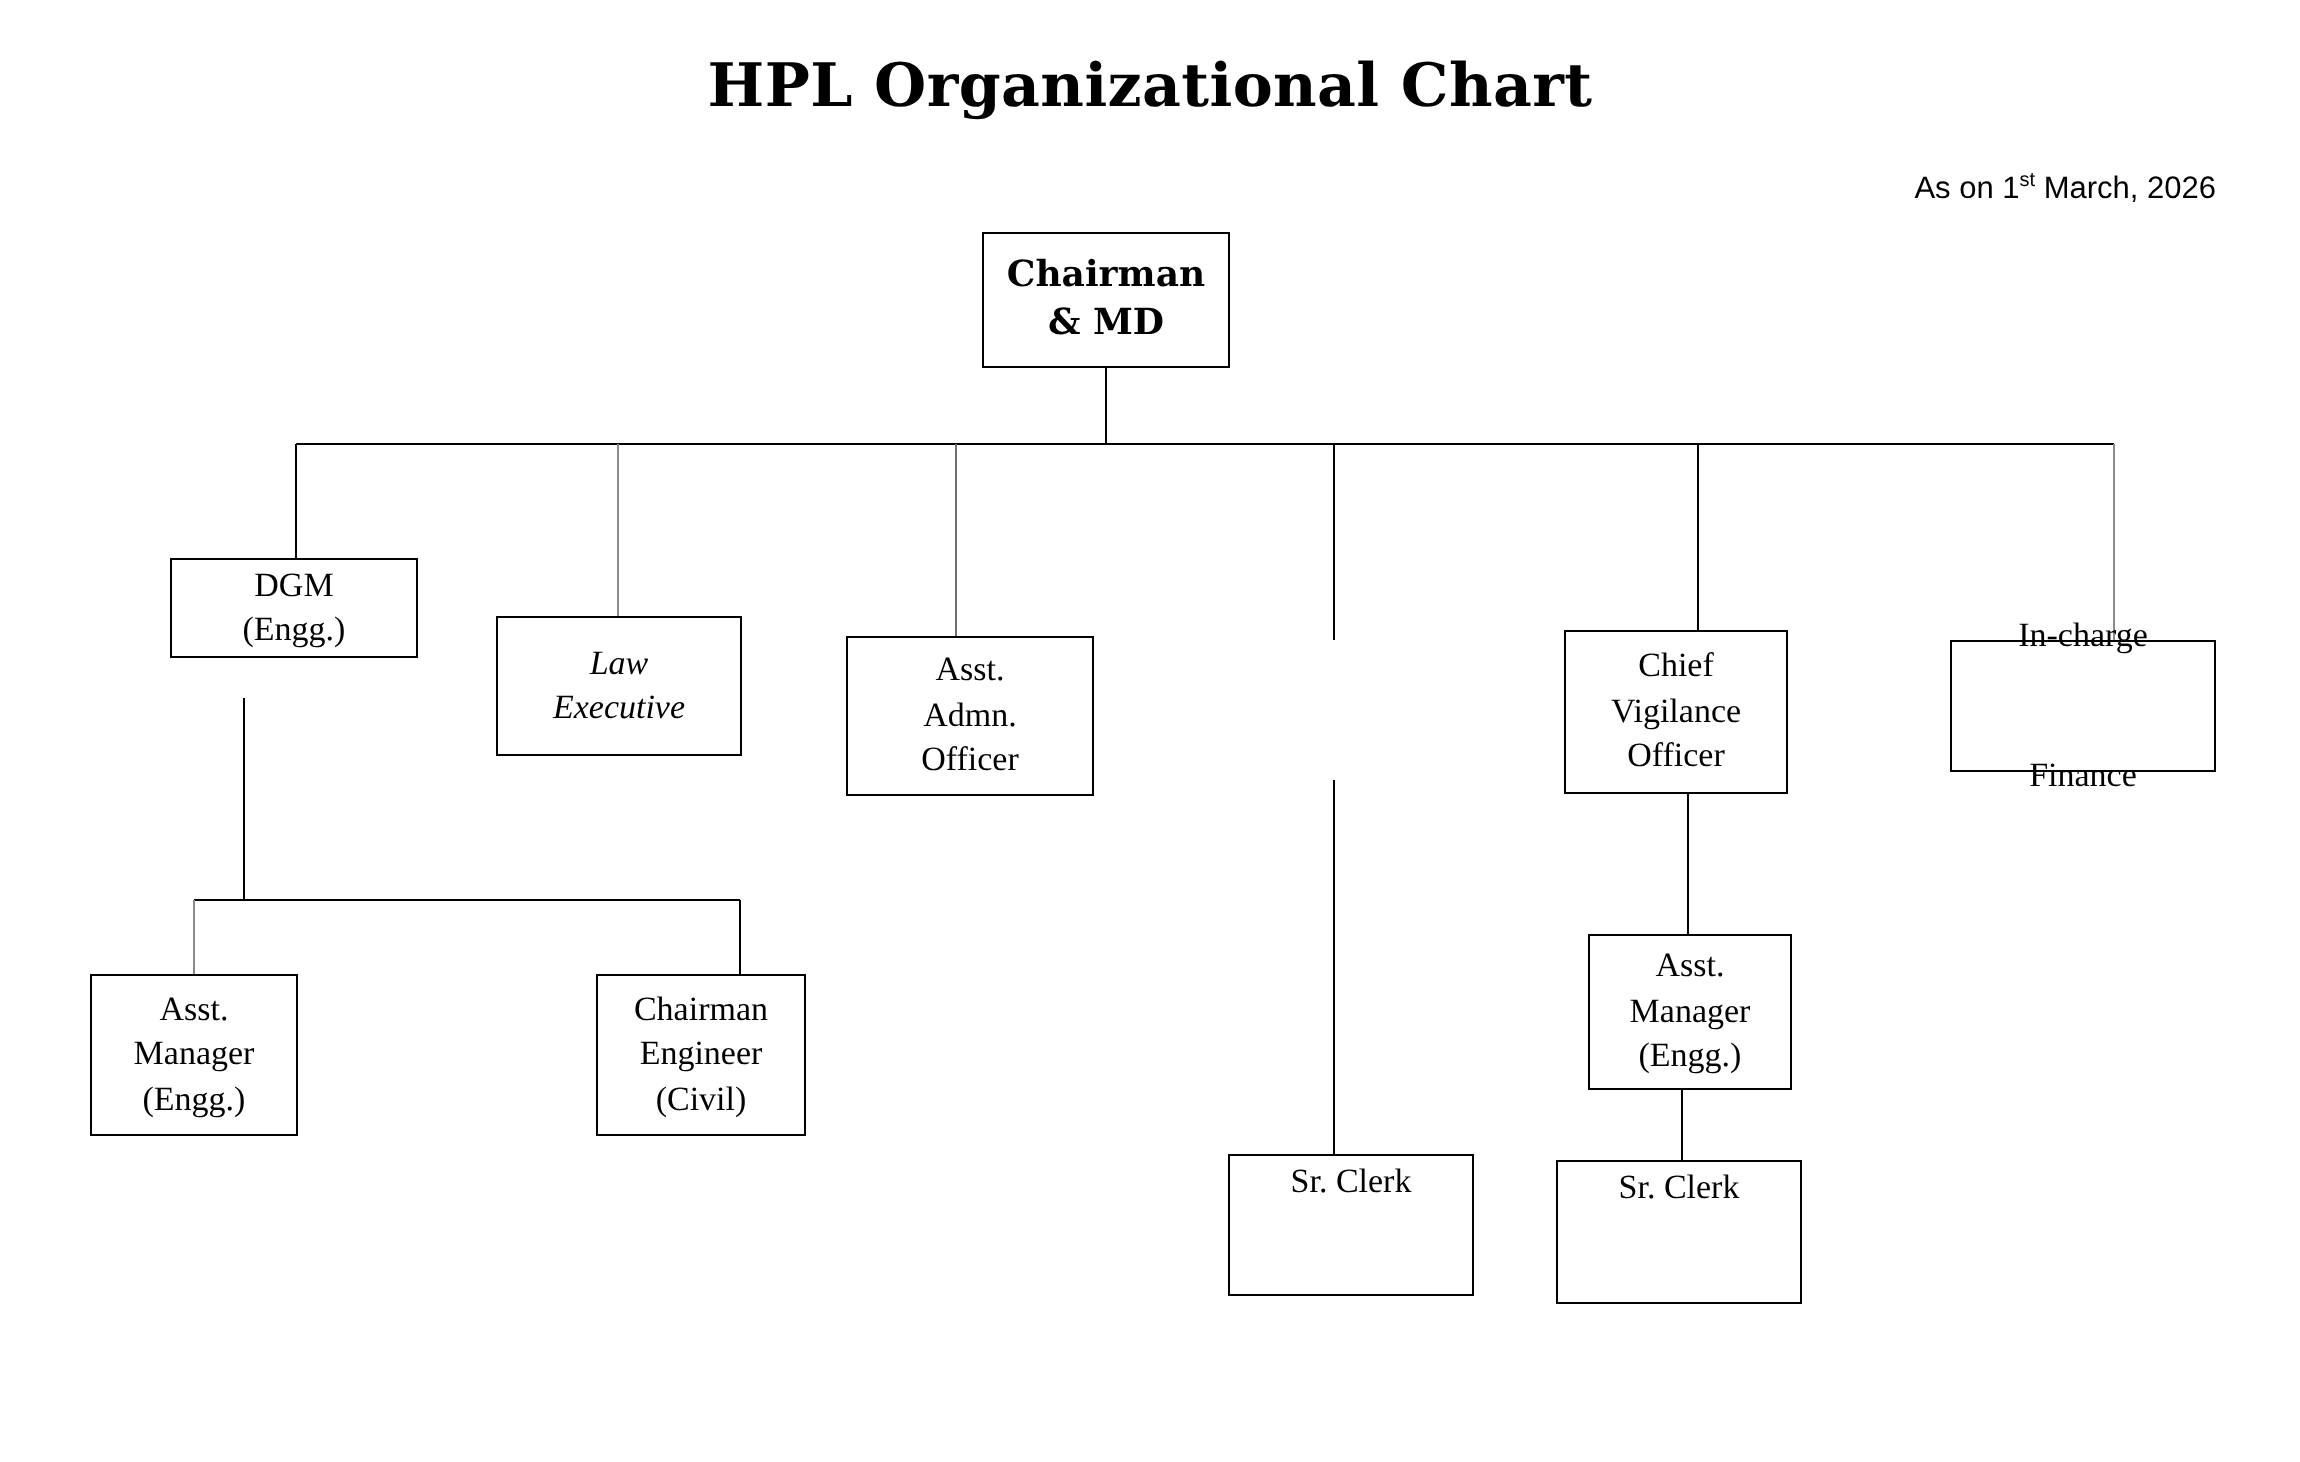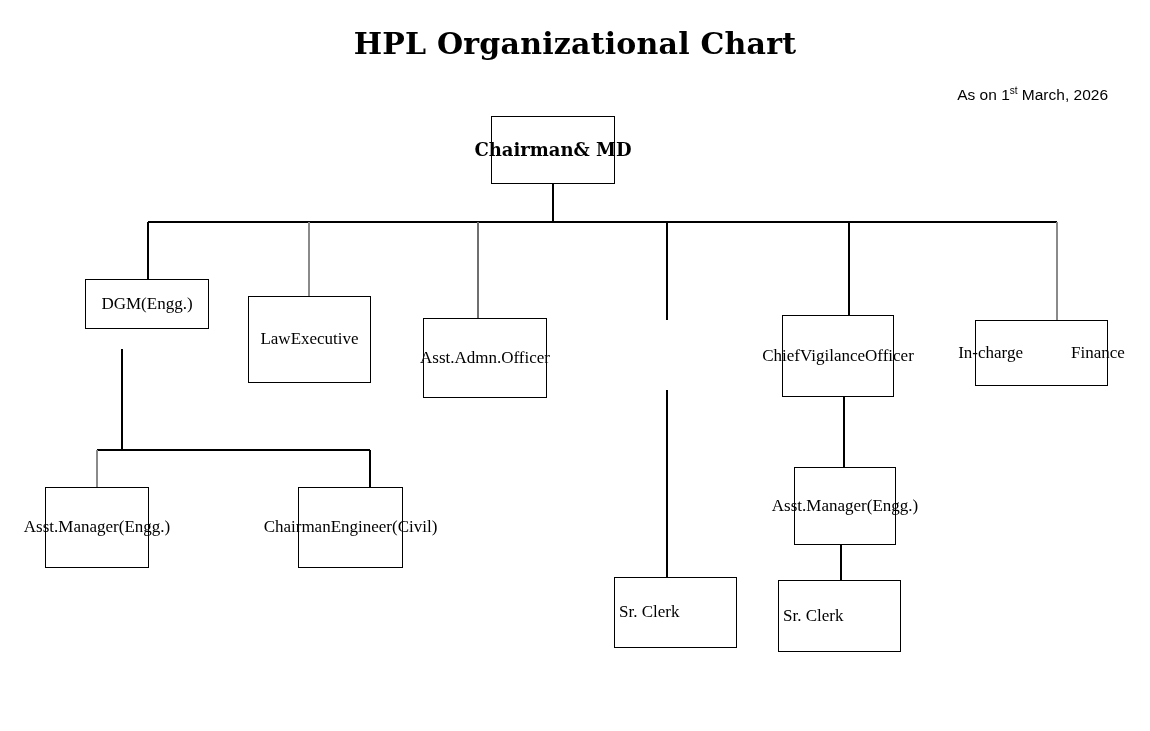--- a/index.html
+++ b/index.html
@@ -50,21 +50,21 @@
     height: 731px;
     pointer-events: none;
   }
   .node {
     position: absolute;
     box-sizing: border-box;
     border: 1.4px solid #000000;
     background: #ffffff;
     color: #000000;
     display: flex;
-    flex-direction: row;
+    flex-direction: column;
     align-items: center;
     justify-content: center;
     text-align: center;
     line-height: 1.32;
     font-size: 17px;
     padding: 2px 4px;
   }
   .node.root {
     font-family: "DejaVu Serif", "Liberation Serif", serif;
     font-weight: bold;
@@ -114,21 +114,21 @@
   </svg>
 
 <div class="node root" style="left: 491px; top: 116px; width: 124px; height: 68px; border-color: rgb(0, 0, 0); color: rgb(0, 0, 0);">
       <span class="line">Chairman</span>
       <span class="line">&amp; MD</span>
     </div>
     <div class="node" style="left: 85px; top: 279px; width: 124px; height: 50px; border-color: rgb(0, 0, 0); color: rgb(0, 0, 0);">
       <span class="line">DGM</span>
       <span class="line">(Engg.)</span>
     </div>
-    <div class="node" style="left: 248px; top: 296px; width: 123px; height: 87px; border-color: rgb(0, 0, 0); color: rgb(0, 0, 0);">
+    <div class="node" style="left: 248px; top: 308px; width: 123px; height: 70px; border-color: rgb(0, 0, 0); color: rgb(0, 0, 0); font-style: italic;">
       <span class="line">Law</span>
       <span class="line">Executive</span>
     </div>
     <div class="node" style="left: 423px; top: 318px; width: 124px; height: 80px; border-color: rgb(0, 0, 0); color: rgb(0, 0, 0);">
       <span class="line">Asst.</span>
       <span class="line">Admn.</span>
       <span class="line">Officer</span>
     </div>
     <div class="node" style="left: 782px; top: 315px; width: 112px; height: 82px; border-color: rgb(0, 0, 0); color: rgb(0, 0, 0);">
       <span class="line">Chief</span>

